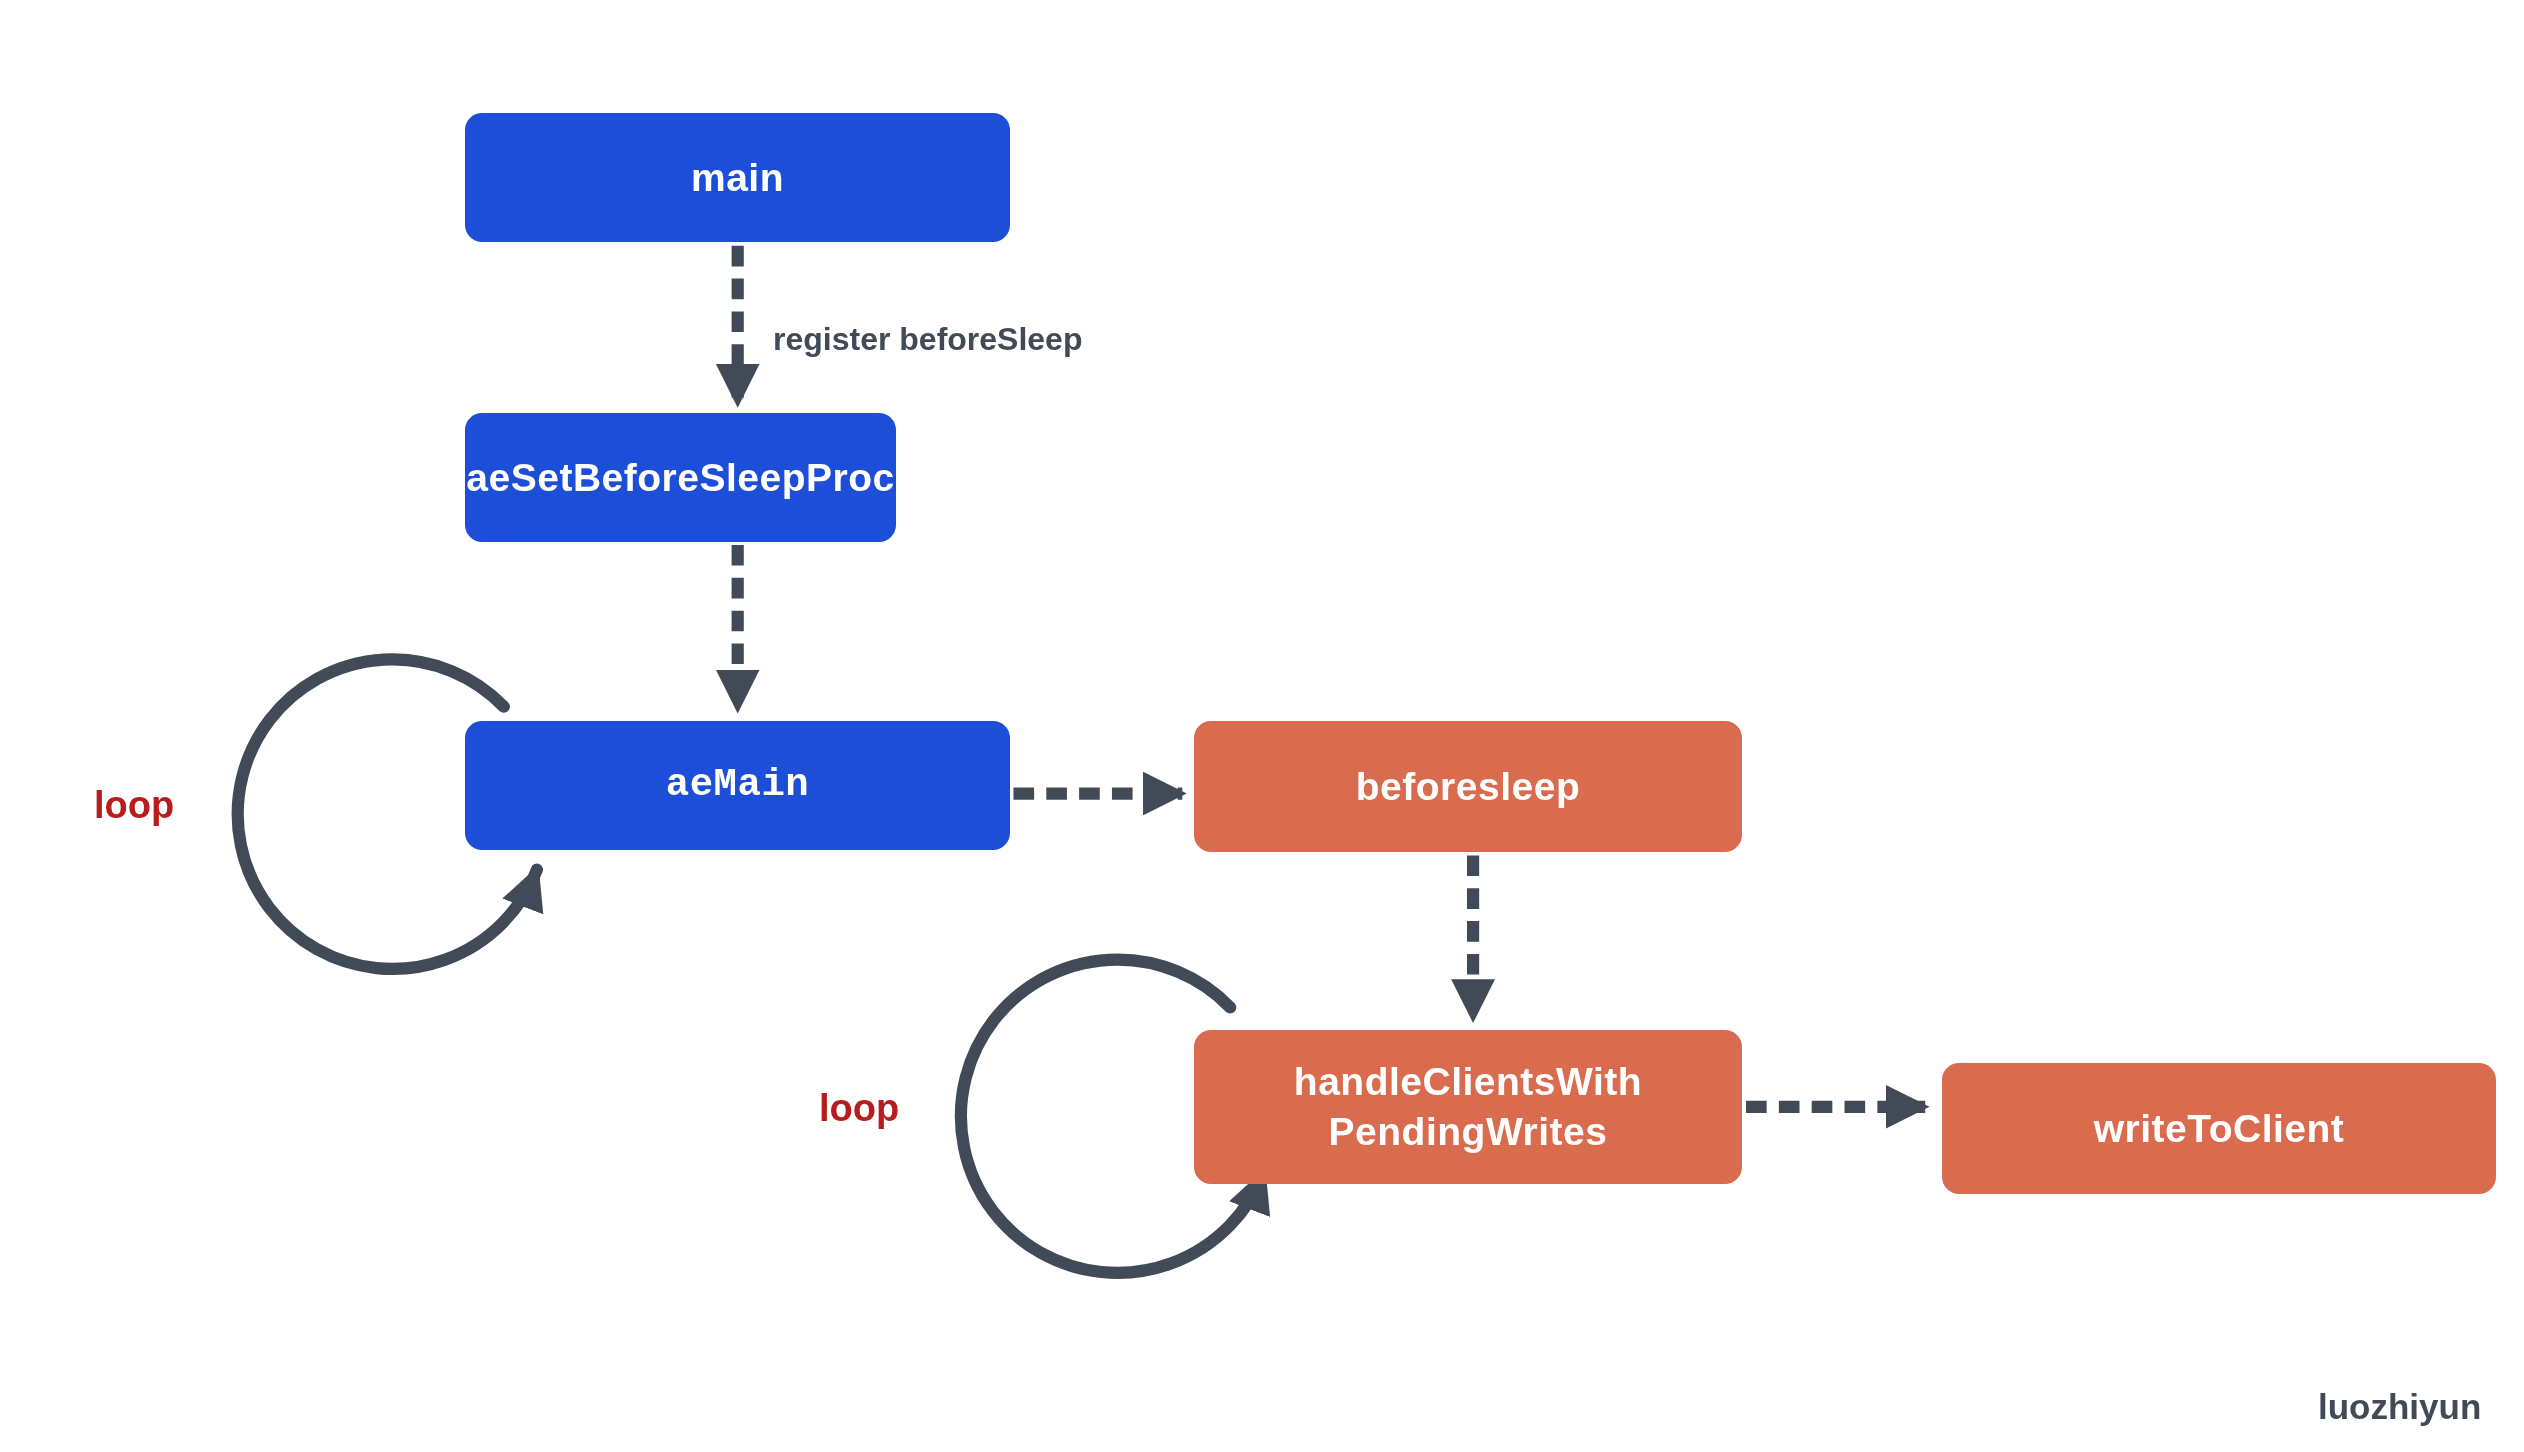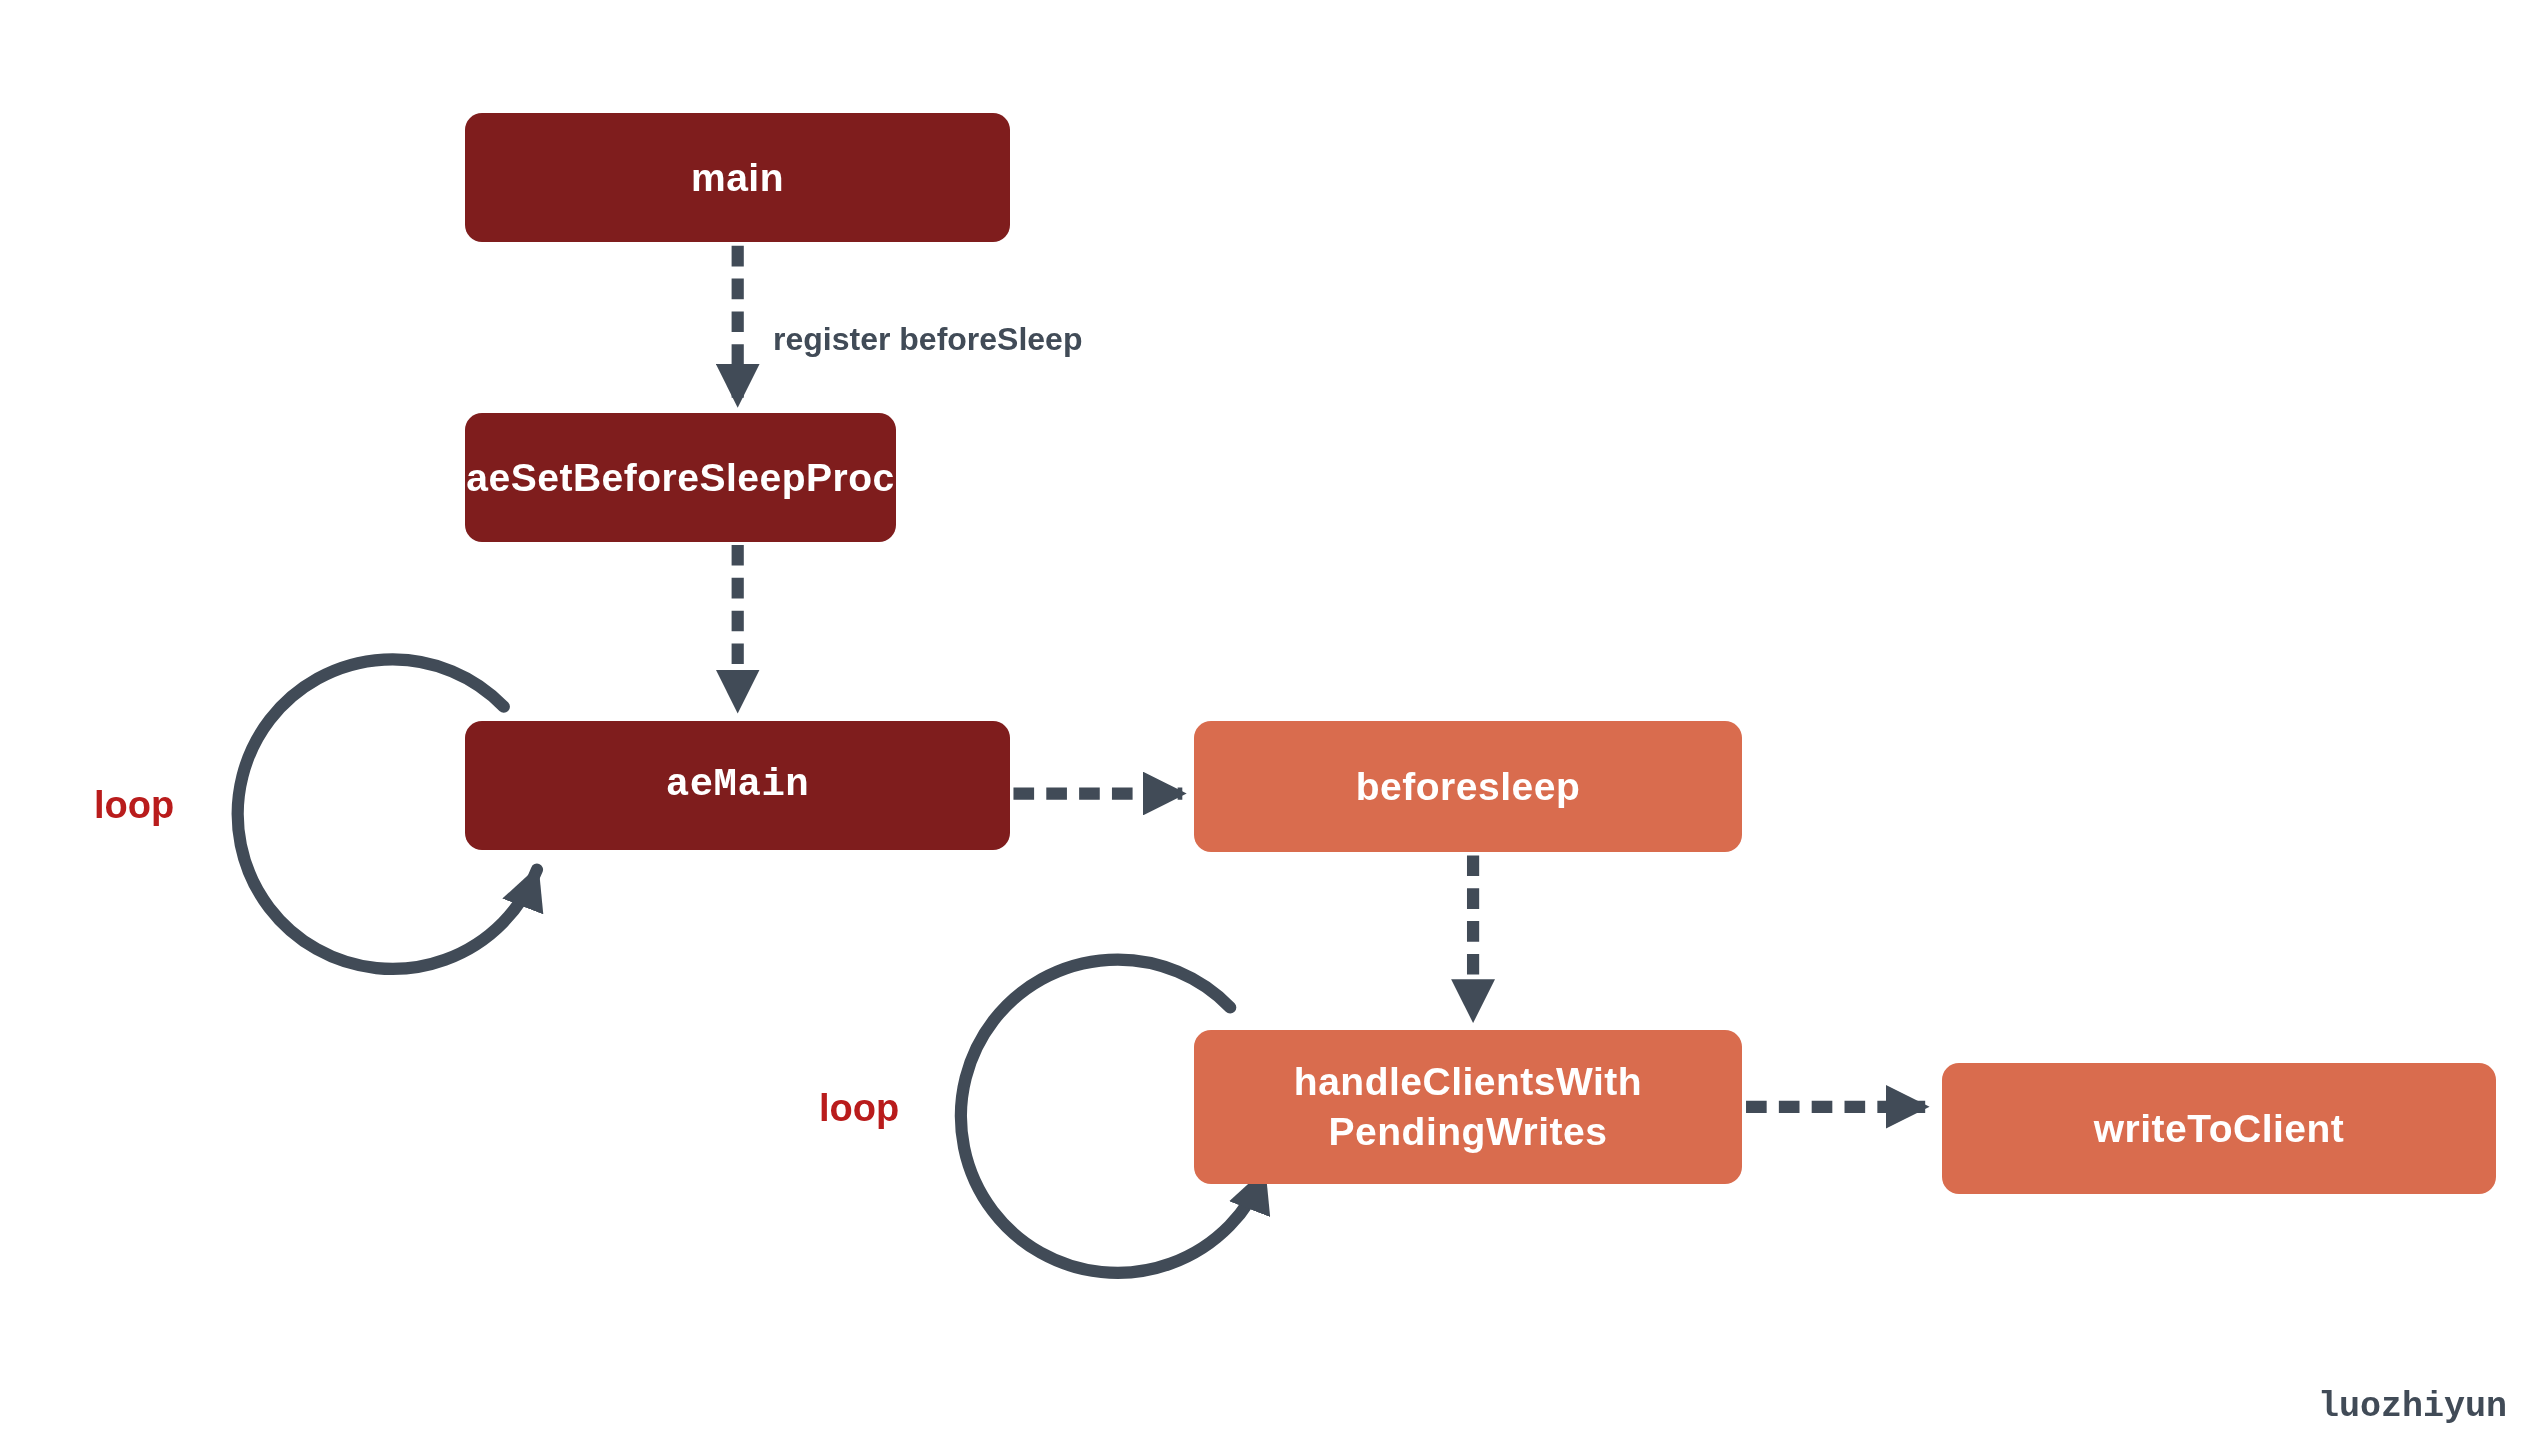--- a/index.html
+++ b/index.html
@@ -7,40 +7,40 @@
     position:relative;width:2525px;height:1452px;background:#ffffff;
     font-family:"Liberation Sans",sans-serif;overflow:hidden;
   }
   .arrow-layer{position:absolute;left:0;top:0;width:2525px;height:1452px;}
   .node{
     position:absolute;display:flex;align-items:center;justify-content:center;
     border-radius:17px;color:#ffffff;font-weight:bold;font-size:39px;
     text-align:center;white-space:pre-line;line-height:1.28;
     letter-spacing:0.5px;
   }
-  .node-orange{background:#7f1d1d;}
+  .node-orange{background:#1d4ed8;}
   .node-red{background:#D96C4E;}
   #n-main        {left:465px;  top:113px;  width:545px; height:129px;}
   #n-aeset       {left:465px;  top:413px;  width:431px; height:129px;}
   #n-aemain      {left:465px;  top:721px;  width:545px; height:129px;font-family:Liberation Mono, monospace;}
   #n-beforesleep {left:1194px; top:721px;  width:548px; height:131px;}
   #n-handle      {left:1194px; top:1030px; width:548px; height:154px;}
   #n-write       {left:1942px; top:1041px; width:554px; height:131px;margin-top:22px;}
   .edge-label{
     position:absolute;left:773px;top:321px;
     font-size:32px;font-weight:bold;color:#414B57;white-space:nowrap;
   }
   .loop-label{
     position:absolute;font-size:38px;font-weight:bold;color:#b91c1c;white-space:nowrap;
   }
   #loop1-label{left:94px;top:784px;}
   #loop2-label{left:819px;top:1087px;}
   .watermark{
     position:absolute;left:2318px;top:1387px;
-    font-family:Liberation Mono, monospace;font-size:35px;font-weight:600;
+    font-family:Liberation Sans, sans-serif;font-size:35px;font-weight:600;
     color:#414B57;white-space:nowrap;
   }
 </style>
 </head>
 <body>
 
 <div class="canvas">
 
   <svg class="arrow-layer" width="2525" height="1452" viewBox="0 0 2691 1548" xmlns="http://www.w3.org/2000/svg">
     <defs>

